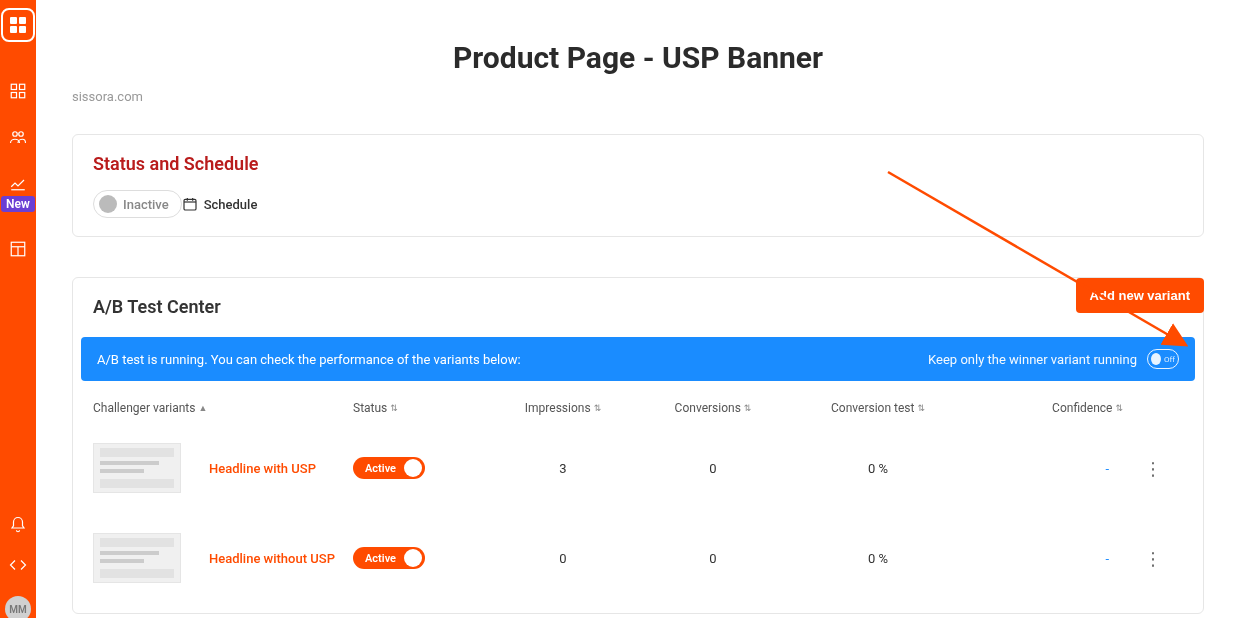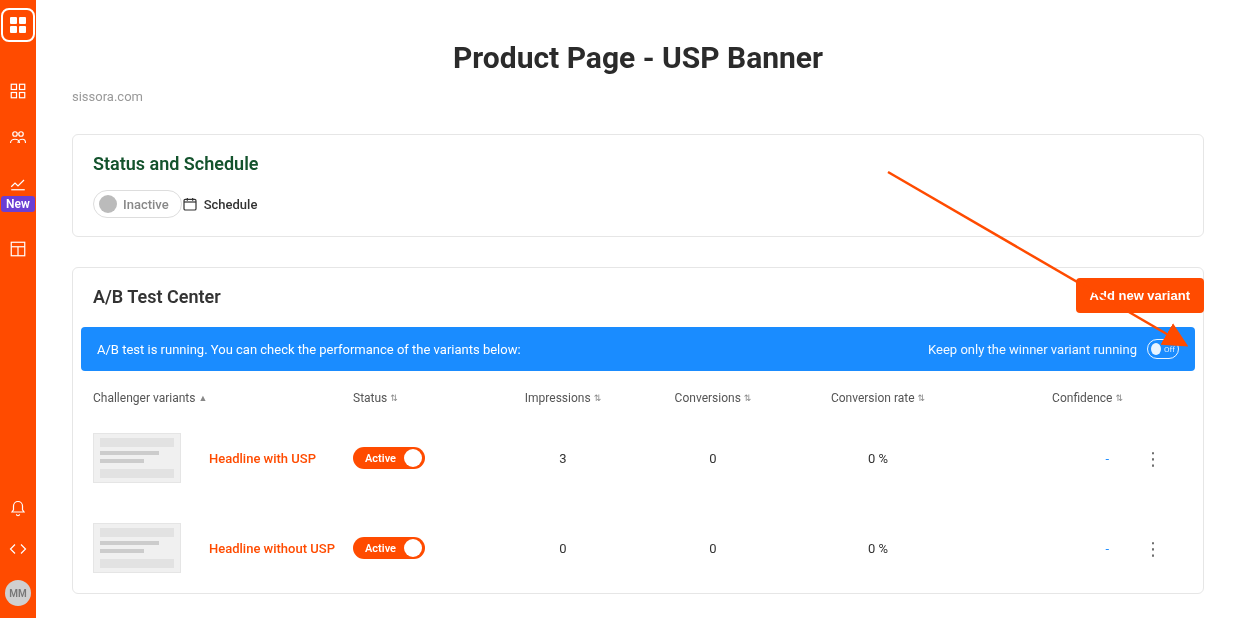--- a/index.html
+++ b/index.html
@@ -15,28 +15,28 @@
   .nav-icon svg { width: 18px; height: 18px; stroke: #fff; fill: none; stroke-width: 1.6; }
   .nav-item { position: relative; display: flex; flex-direction: column; align-items: center; }
   .badge-new { background: #6b3fd4; color: #fff; font-size: 12px; font-weight: 600; padding: 1px 5px; border-radius: 3px; margin-top: 4px; }
   .sidebar-bottom { margin-top: auto; display: flex; flex-direction: column; align-items: center; gap: 22px; }
   .avatar { width: 26px; height: 26px; border-radius: 50%; background: #d0d0d0; color: #777; font-size: 10px; font-weight: 600; display: flex; align-items: center; justify-content: center; }
   
   .main { flex: 1; padding: 40px 36px 20px; position: relative; }
   .page-title { font-size: 30px; font-weight: 700; color: #2b2b2b; text-align: center; }
   .page-subtitle { font-size: 13px; color: #999; margin-top: 14px; }
   .card { border: 1px solid #e6e6e6; border-radius: 6px; padding: 18px 20px; margin-top: 30px; background:#fff; }
-  .card-title { font-size: 18px; font-weight: 600; margin-bottom: 16px; color:#14532d; }
+  .card-title { font-size: 18px; font-weight: 600; margin-bottom: 16px; color:#b91c1c; }
   .status-row { display: flex; align-items: center; gap: 0; }
   .pill-inactive { display: inline-flex; align-items: center; gap: 6px; border: 1px solid #ddd; border-radius: 20px; padding: 4px 12px 4px 5px; color: #888; font-weight: 500; font-size: 13px; background:#fff; }
   .pill-dot { width: 18px; height: 18px; border-radius: 50%; background: #bbb; }
   .schedule { display: inline-flex; align-items: center; gap: 6px; font-size: 13px; color: #333; font-weight: 500; cursor:pointer; }
   .schedule svg { width: 16px; height: 16px; stroke: #333; fill: none; stroke-width: 1.8; }
   
-  .ab-card { border: 1px solid #e6e6e6; border-radius: 6px; margin-top: 30px; padding: 0 0 0; background:#fff; }
+  .ab-card { border: 1px solid #e6e6e6; border-radius: 6px; margin-top: 40px; padding: 0 0 10px; background:#fff; }
   .ab-head { display:flex; justify-content: space-between; align-items: center; padding: 18px 20px 0; }
   .ab-title { font-size: 18px; font-weight: 600; color:#333; }
   .btn-primary { background: #ff4b00; color: #fff; border: none; border-radius: 4px; padding: 10px 14px; font-weight: 600; font-size: 13px; cursor: pointer; position: absolute; right: 36px; top: 278px; }
   .banner { margin: 20px 8px 0; background: #1a8cff; color: #fff; border-radius: 4px; padding: 12px 16px; display: flex; align-items: center; justify-content: space-between; font-size: 13px; }
   .banner-right { display: flex; align-items: center; gap: 10px; color: rgba(255,255,255,0.95); }
   .mini-toggle { width: 32px; height: 20px; border: 1.5px solid rgba(255,255,255,0.9); border-radius: 12px; display:flex; align-items:center; padding:0 3px; gap:3px; cursor:pointer; }
   .mini-knob { width: 12px; height: 12px; border-radius: 50%; background: rgba(255,255,255,0.9); }
   .mini-label { font-size: 8px; color: rgba(255,255,255,0.85); }
   
   .thead, .trow { display:grid; grid-template-columns: 260px 140px 140px 160px 170px 160px 60px; align-items:center; }
@@ -182,21 +182,21 @@
           </div>
         <div class="center" style="justify-content:center">
             <span>Impressions</span> 
             <span class="sort">⇅</span>
           </div>
         <div class="center" style="justify-content:center">
             <span>Conversions</span> 
             <span class="sort">⇅</span>
           </div>
         <div class="center" style="justify-content:center">
-            <span>Conversion rate</span> 
+            <span>Conversion test</span> 
             <span class="sort">⇅</span>
           </div>
         <div class="center" style="justify-content:flex-end">
             <span>Confidence</span> 
             <span class="sort">⇅</span>
           </div>
         <div></div>
       </div>
 
       <div class="trow">

